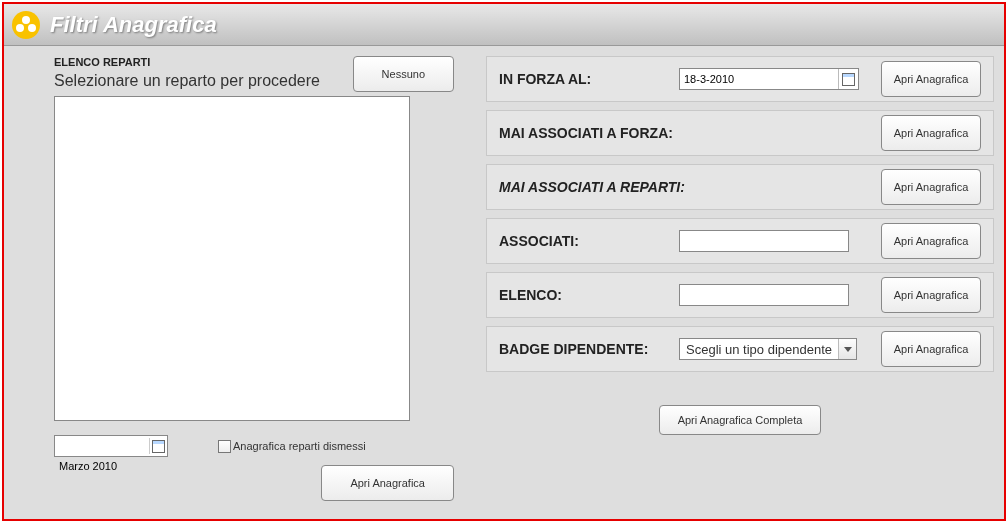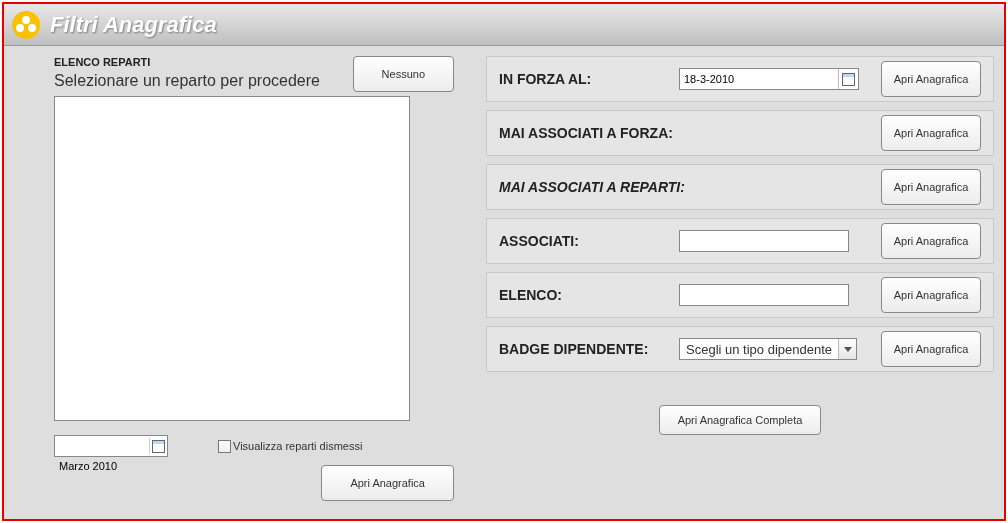--- a/index.html
+++ b/index.html
@@ -296,21 +296,21 @@
 
       <div class="bottom-row">
         <div class="date-input-wrap">
           <span class="txt">Marzo  2010</span>
           <span class="cal-btn">
             <span class="cal-icon"></span>
           </span>
         </div>
         <label class="checkbox-wrap">
           <span class="checkbox-box"></span>
-          <span>Visualizza reparti dismessi</span>
+          <span>Anagrafica reparti dismessi</span>
         </label>
       </div>
 
       <div class="left-apri-row" style="width:auto; padding-right:0;">
         <div style="width:356px; display:flex; justify-content:flex-end;">
           <button class="btn btn-small">Apri Anagrafica</button>
         </div>
       </div>
     </div>
 

